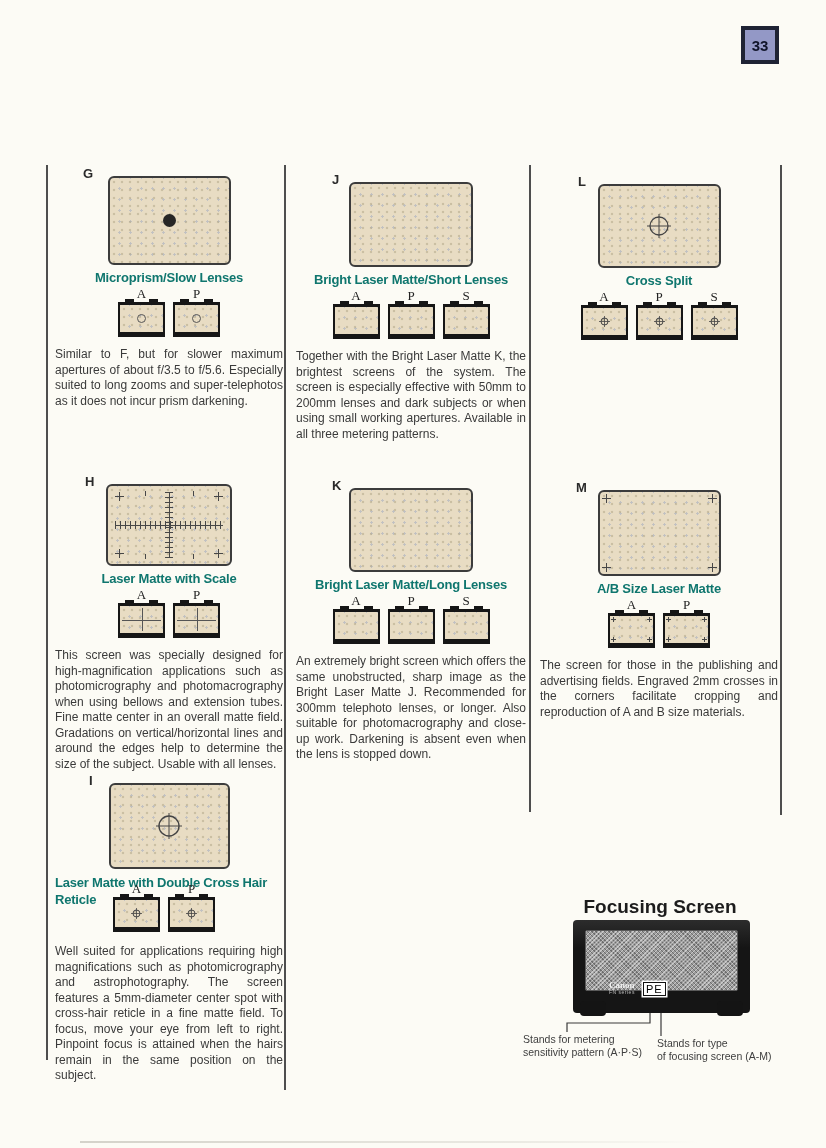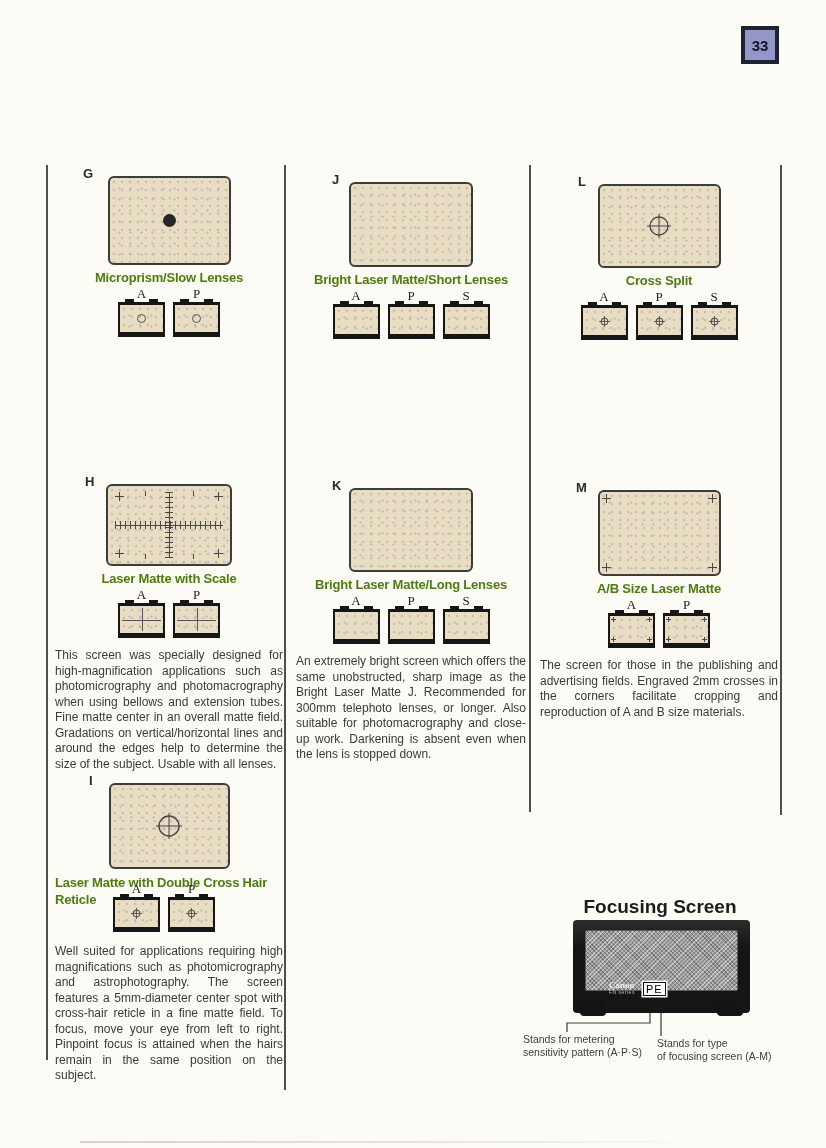--- a/index.html
+++ b/index.html
@@ -35,21 +35,21 @@
       radial-gradient(circle,rgba(162,172,192,.55) 1.2px,transparent 1.4px);
     background-size:8px 8px,11px 11px;
     background-position:0 0,4px 5px;
   }
   .screen{
     position:relative;margin:10px auto 0;border:2px solid #3c3c3c;border-radius:6px;
     display:flex;align-items:center;justify-content:center;box-sizing:border-box;
   }
   .sec-title{
     margin-top:5px;text-align:center;font-weight:bold;font-size:13px;
-    color:#4d7c0f;white-space:nowrap;letter-spacing:-0.2px;
+    color:#0f766e;white-space:nowrap;letter-spacing:-0.2px;
   }
   .sec-title.wrap{white-space:normal;text-align:left;line-height:17px;}
   .thumb-row{display:flex;justify-content:center;gap:8px;margin-top:2px;}
   .thumb-unit{display:flex;flex-direction:column;align-items:center;}
   .thumb-letter{font-family:"Liberation Serif",serif;font-size:13px;color:#222;line-height:14px;}
   .thumb{
     position:relative;width:43px;height:27px;box-sizing:content-box;
     border:2px solid #161616;border-top-width:3px;border-bottom-width:5px;
     display:flex;align-items:center;justify-content:center;margin-top:1px;
   }
@@ -132,40 +132,42 @@
             <div class="t-ring"></div>
           </div>
       </div>
       <div class="thumb-unit">
         <div class="thumb-letter">P</div>
         <div class="thumb bgtex">
             <div class="t-ring"></div>
           </div>
       </div>
     </div>
+    <div class="body-text">Similar to F, but for slower maximum apertures of about f/3.5 to f/5.6. Especially suited to long zooms and super-telephotos as it does not incur prism darkening.</div>
   </div>
 
   <div class="sec" style="left:296px;top:172px;width:230px;">
     <div class="sec-letter" style="left:36px;">J</div>
     <div class="screen bgtex" style="width:124px;height:85px;"></div>
     <div class="sec-title">Bright Laser Matte/Short Lenses</div>
     <div class="thumb-row">
       <div class="thumb-unit">
         <div class="thumb-letter">A</div>
         <div class="thumb bgtex"></div>
       </div>
       <div class="thumb-unit">
         <div class="thumb-letter">P</div>
         <div class="thumb bgtex"></div>
       </div>
       <div class="thumb-unit">
         <div class="thumb-letter">S</div>
         <div class="thumb bgtex"></div>
       </div>
     </div>
+    <div class="body-text">Together with the Bright Laser Matte K, the brightest screens of the system. The screen is especially effective with 50mm to 200mm lenses and dark subjects or when using small working apertures. Available in all three metering patterns.</div>
   </div>
 
   <div class="sec" style="left:540px;top:174px;width:238px;">
     <div class="sec-letter" style="left:38px;">L</div>
     <div class="screen bgtex" style="width:123px;height:84px;">
       <svg width="30" height="30">
         <circle cx="15" cy="15" r="9" fill="none" stroke="#444" stroke-width="1.3"></circle>
         <path d="M15 3v24M3 15h24" stroke="#444" stroke-width="1"></path>
       </svg>
     </div>

